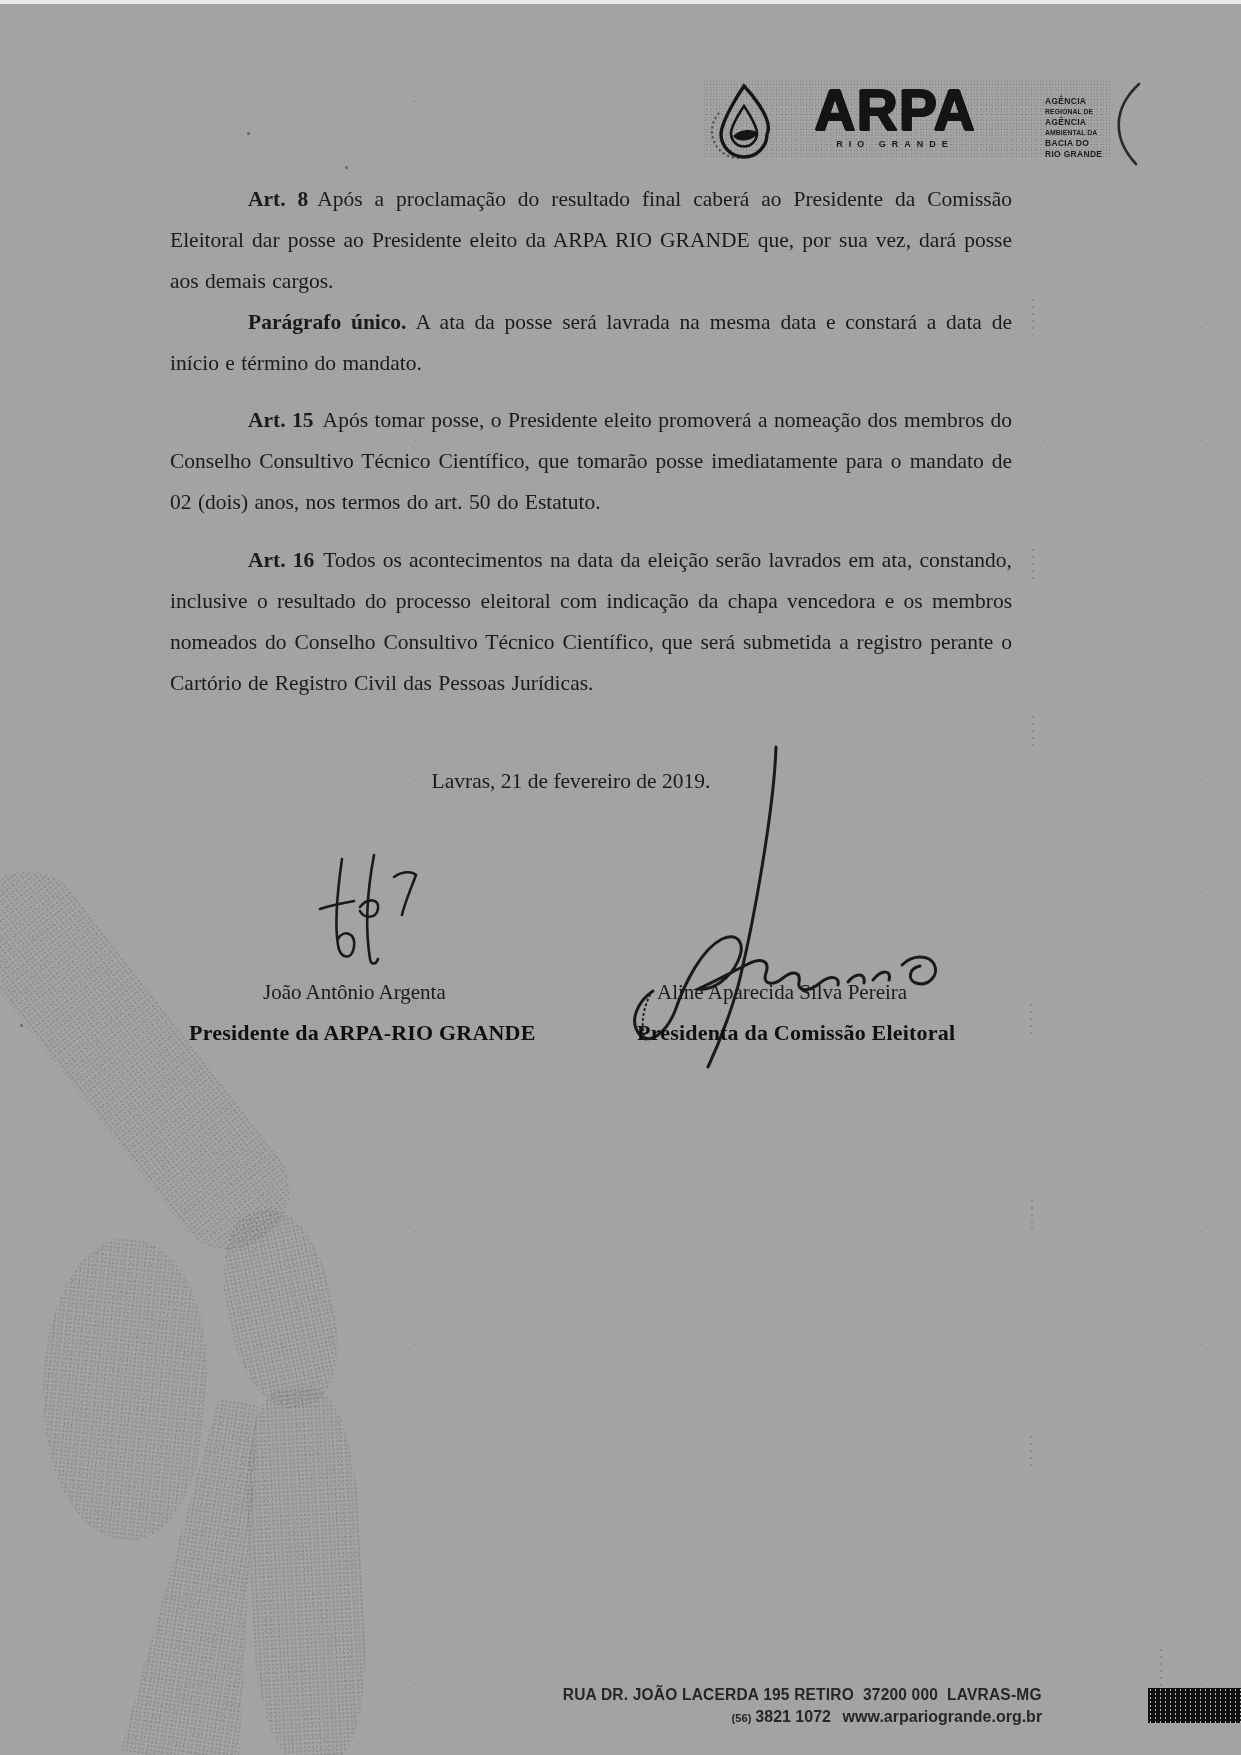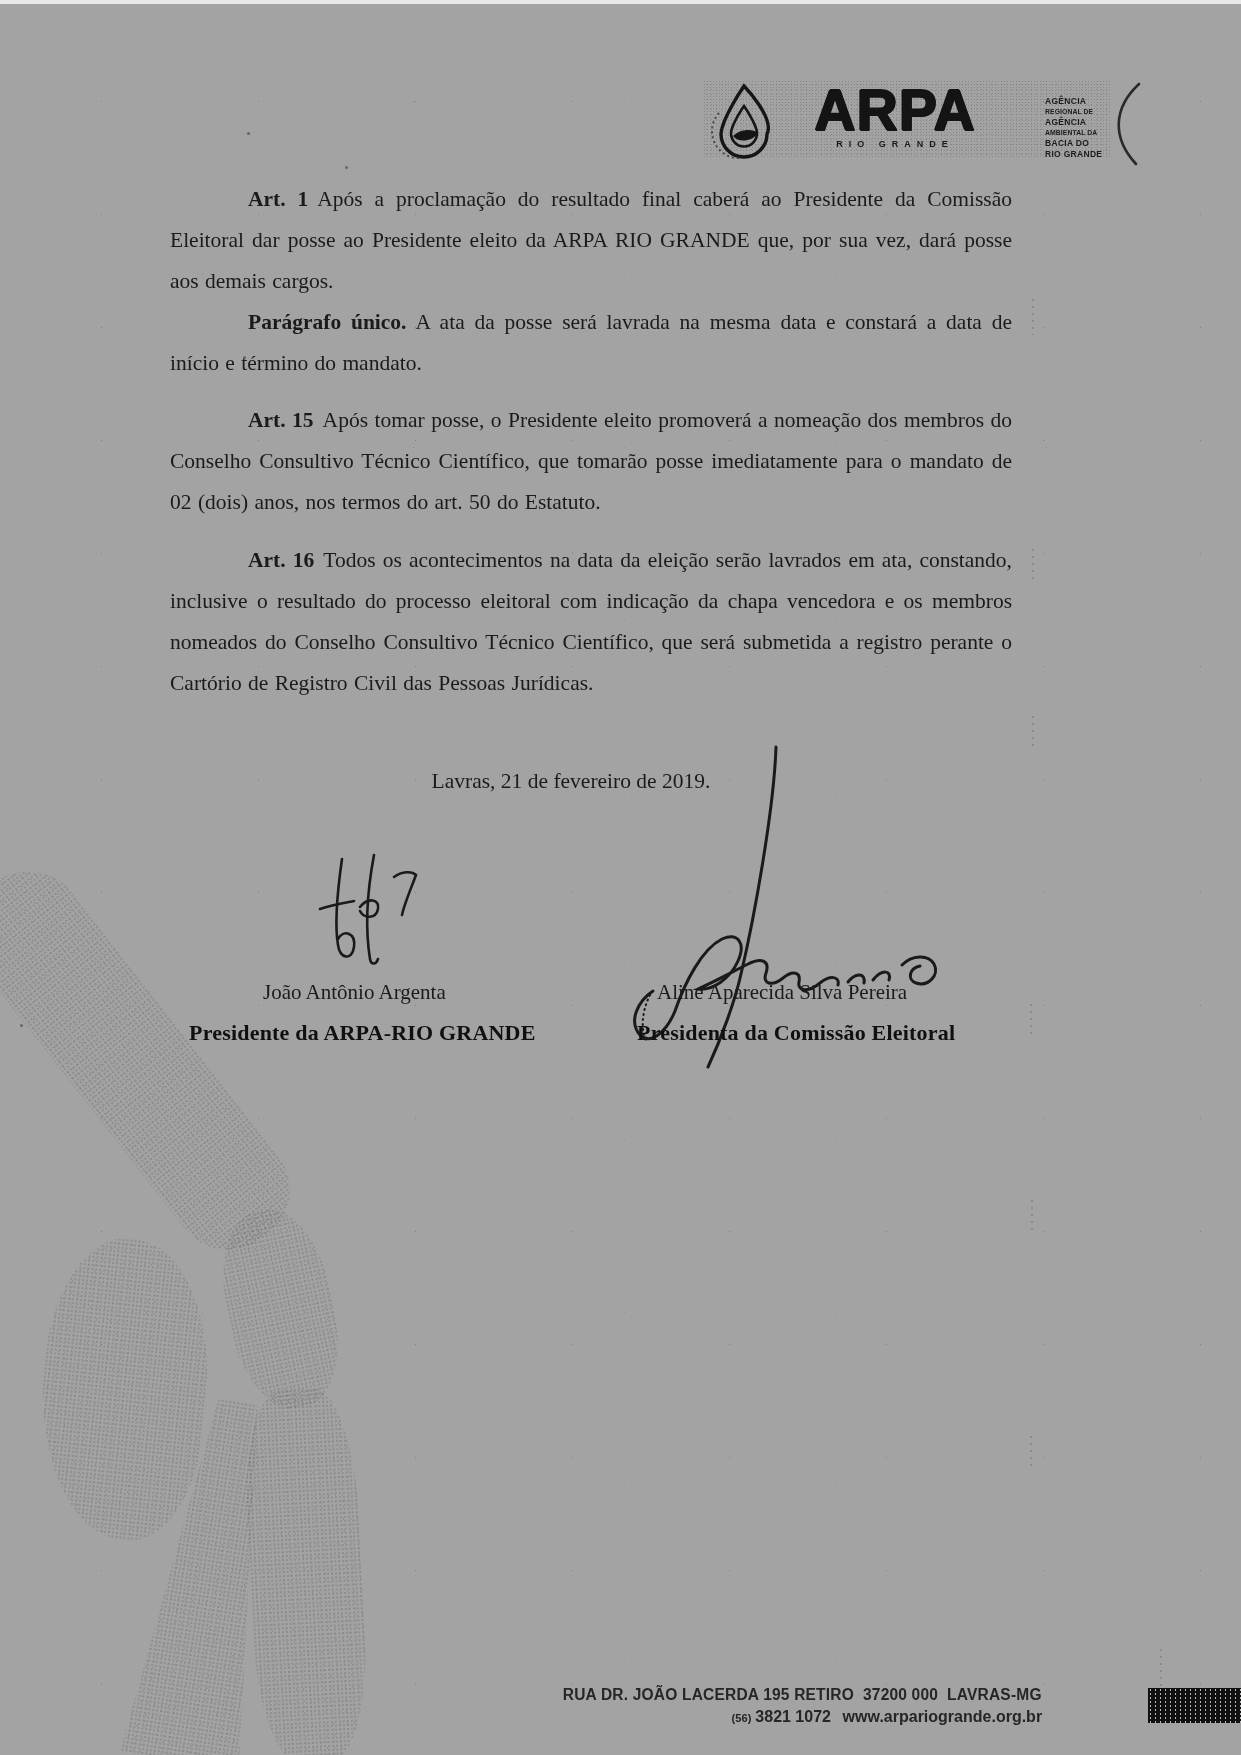--- a/index.html
+++ b/index.html
@@ -122,21 +122,21 @@
       <div class="ag-sm">AMBIENTAL DA</div>
       <div>BACIA DO</div>
       <div>RIO GRANDE</div>
     </div>
   </div>
   <svg class="arc-mark" width="42" height="88" viewBox="0 0 42 88">
     <path d="M36,4 C10,28 9,58 33,84" fill="none" stroke="#2a2a2a" stroke-width="2.6" stroke-linecap="round"></path>
   </svg>
 
   <div class="body-text">
-    <p><span class="lead">Art. 1</span><span>Após a proclamação do resultado final caberá ao Presidente da Comissão Eleitoral dar posse ao Presidente eleito da ARPA RIO GRANDE que, por sua vez, dará posse aos demais cargos.</span></p>
+    <p><span class="lead">Art. 8</span><span>Após a proclamação do resultado final caberá ao Presidente da Comissão Eleitoral dar posse ao Presidente eleito da ARPA RIO GRANDE que, por sua vez, dará posse aos demais cargos.</span></p>
     <p><span class="lead">Parágrafo único.</span><span>A ata da posse será lavrada na mesma data e constará a data de início e término do mandato.</span></p>
     <p class="gap15"><span class="lead">Art. 15</span><span>Após tomar posse, o Presidente eleito promoverá a nomeação dos membros do Conselho Consultivo Técnico Científico, que tomarão posse imediatamente para o mandato de 02 (dois) anos, nos termos do art. 50 do Estatuto.</span></p>
     <p class="gap17"><span class="lead">Art. 16</span><span>Todos os acontecimentos na data da eleição serão lavrados em ata, constando, inclusive o resultado do processo eleitoral com indicação da chapa vencedora e os membros nomeados do Conselho Consultivo Técnico Científico, que será submetida a registro perante o Cartório de Registro Civil das Pessoas Jurídicas.</span></p>
   </div>
 
   <div class="date-line">Lavras, 21 de fevereiro de 2019.</div>
 
   <svg class="sig-svg left" width="118" height="128" viewBox="0 0 118 128">
     <g fill="none" stroke="#1a1a1a" stroke-width="2.6" stroke-linecap="round">
       <path d="M8,62 C20,58 32,56 42,54"></path>

